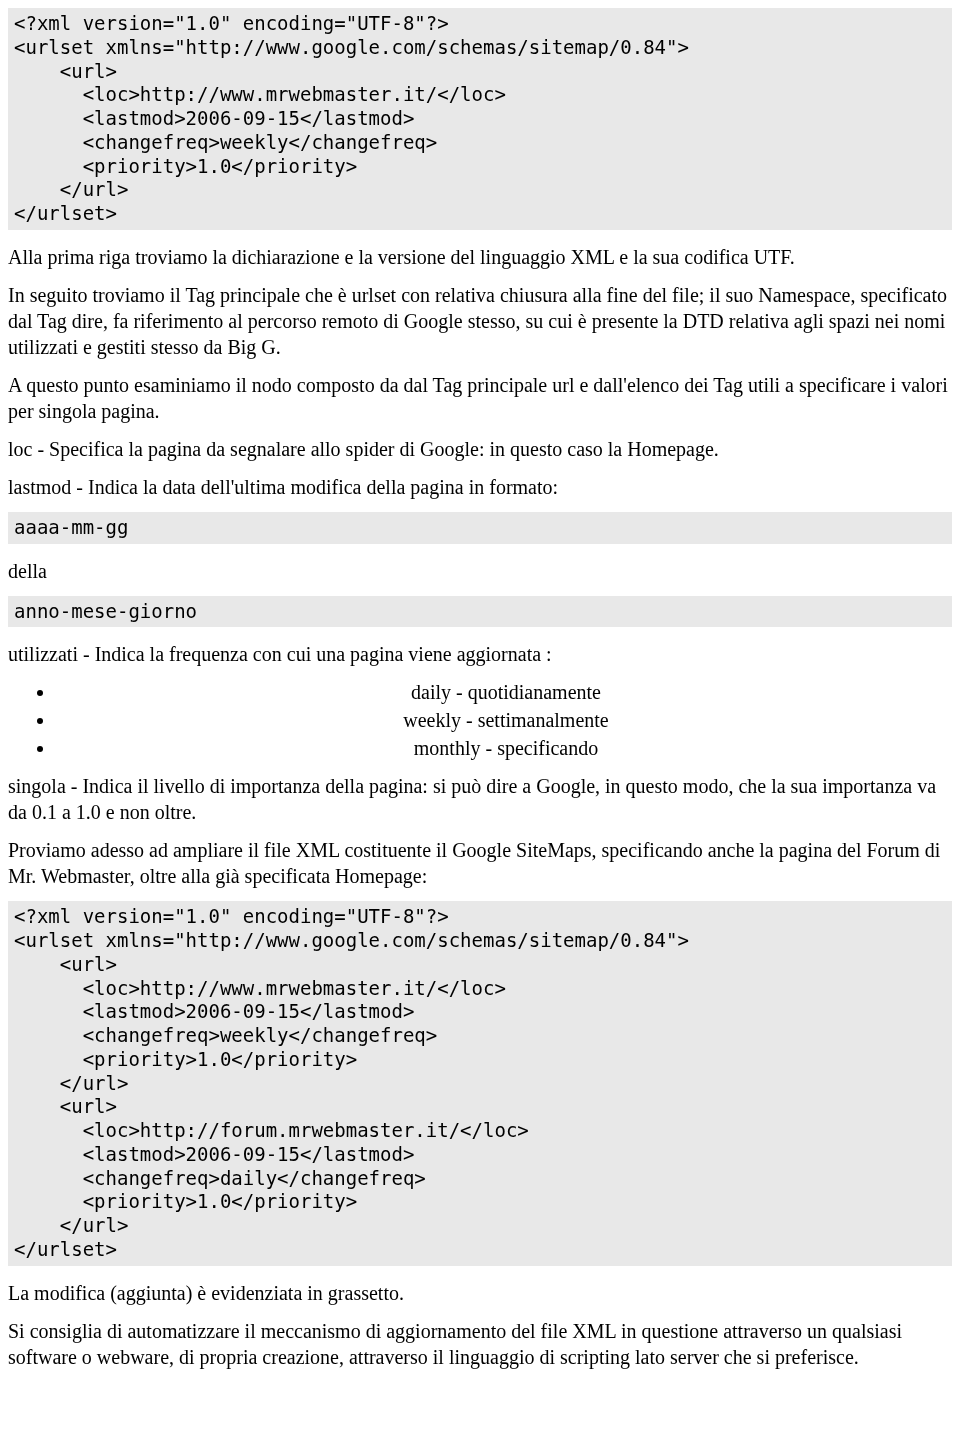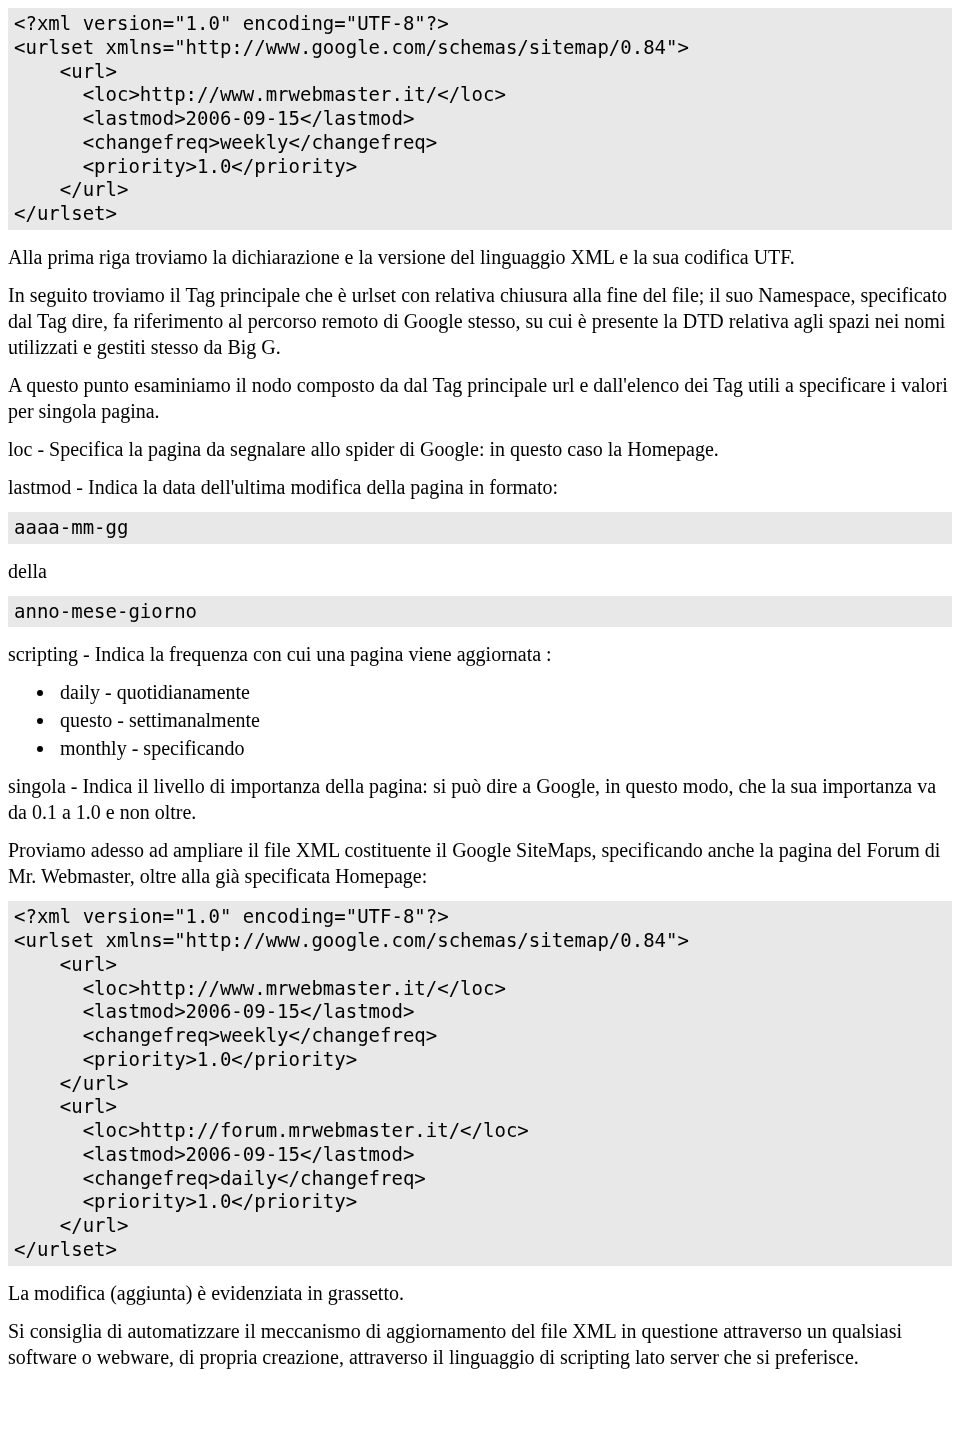--- a/index.html
+++ b/index.html
@@ -25,20 +25,21 @@
     margin: 0 0 12px 0;
   }
   ul {
     margin: 6px 0 12px 0;
     padding-left: 48px;
     list-style-type: disc;
   }
   li {
     margin-bottom: 2px;
     padding-left: 4px;
+    text-align: center;
   }
   b, strong {
     font-weight: normal;
   }
 </style>
 </head>
 <body>
 
 <pre>&lt;?xml version="1.0" encoding="UTF-8"?&gt;
 &lt;urlset xmlns="http://www.google.com/schemas/sitemap/0.84"&gt;
@@ -59,25 +60,25 @@
 <p><b>loc - </b><span>Specifica la pagina da segnalare allo spider di Google: in questo caso la Homepage.</span></p>
 
 <p><b>lastmod - </b><span>Indica la data dell'ultima modifica della pagina in formato:</span></p>
 
 <pre>aaaa-mm-gg</pre>
 
 <p>della</p>
 
 <pre>anno-mese-giorno</pre>
 
-<p><b>scripting - </b><span>Indica la frequenza con cui una pagina viene aggiornata :</span></p>
+<p><b>utilizzati - </b><span>Indica la frequenza con cui una pagina viene aggiornata :</span></p>
 
 <ul>
   <li><b>daily - </b><span>quotidianamente</span></li>
-  <li><b>questo - </b><span>settimanalmente</span></li>
+  <li><b>weekly - </b><span>settimanalmente</span></li>
   <li><b>monthly - </b><span>specificando</span></li>
 </ul>
 
 <p><b>singola - </b><span>Indica il livello di importanza della pagina: si può dire a Google, in questo modo, che la sua importanza va da 0.1 a 1.0 e non oltre.</span></p>
 
 <p>Proviamo adesso ad ampliare il file XML costituente il Google SiteMaps, specificando anche la pagina del Forum di Mr. Webmaster, oltre alla già specificata Homepage:</p>
 
 <pre><span>&lt;?xml version="1.0" encoding="UTF-8"?&gt;
 &lt;urlset xmlns="http://www.google.com/schemas/sitemap/0.84"&gt;
     &lt;url&gt;

